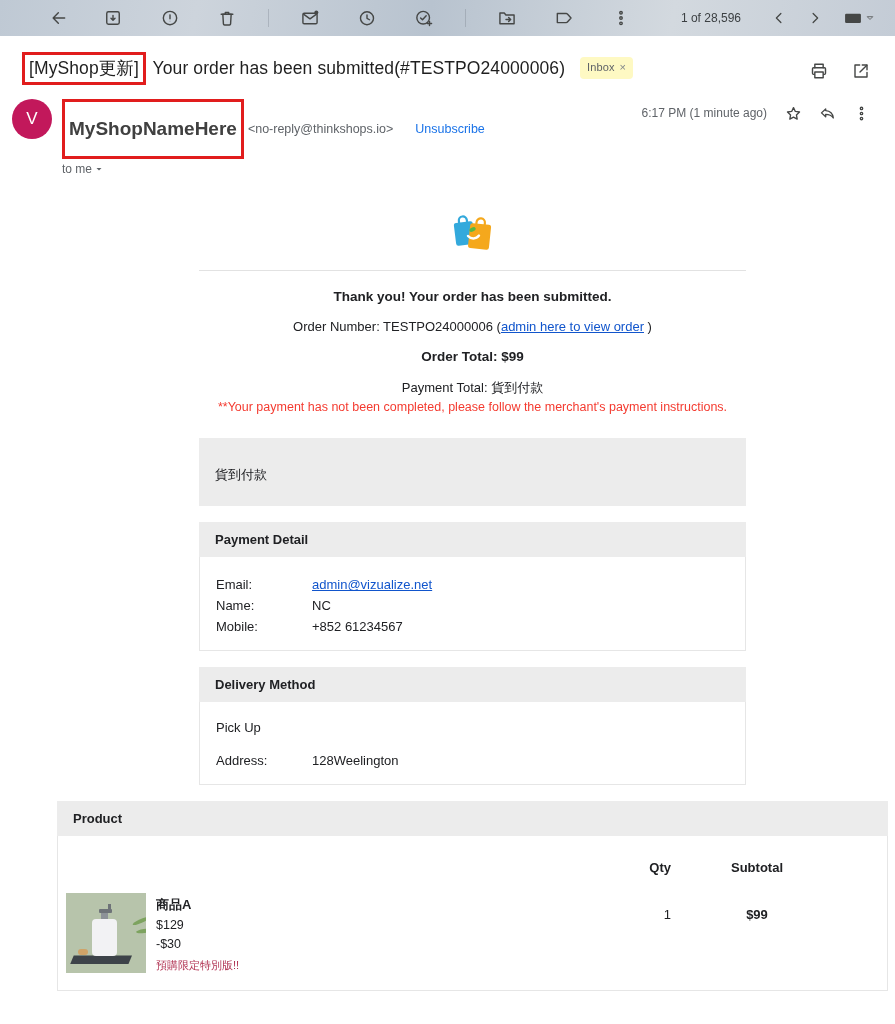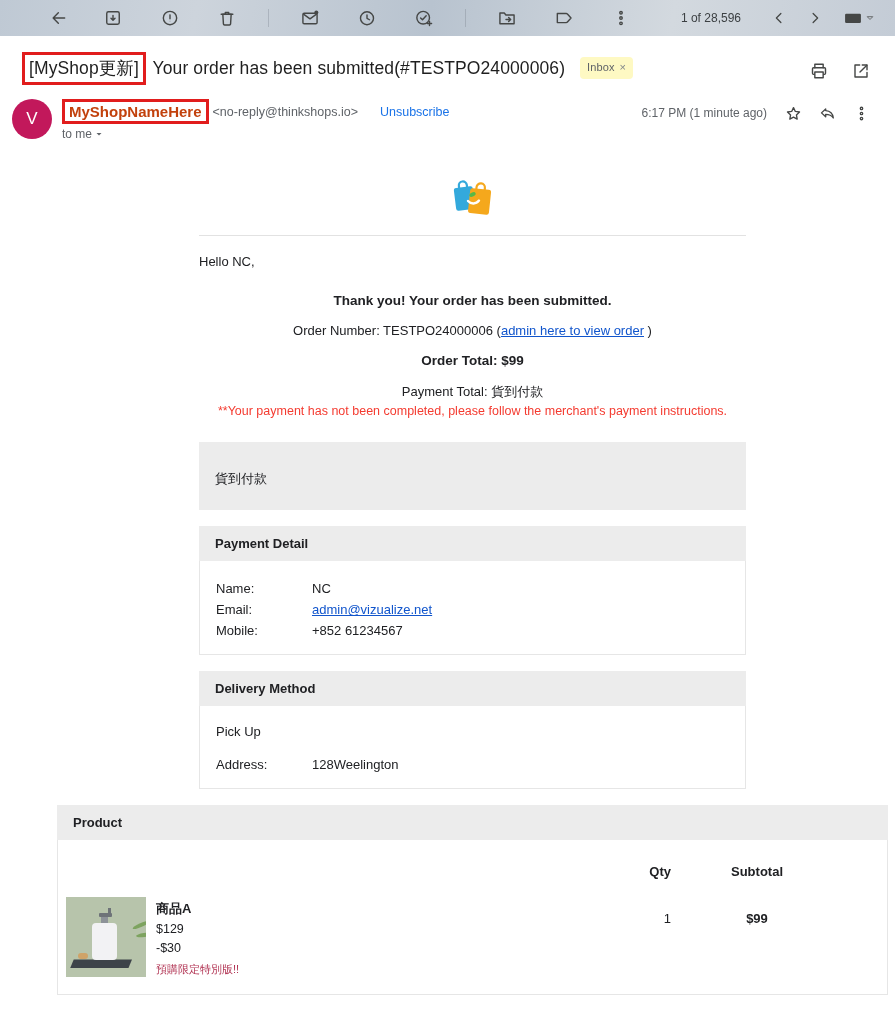--- a/index.html
+++ b/index.html
@@ -31,21 +31,21 @@
   .inbox-badge{display:inline-flex;align-items:center;gap:5px;background:#fef9c3;border-radius:4px;
     font-size:11px;color:#5f6368;padding:3px 7px;margin-left:10px;vertical-align:3px;cursor:pointer}
   .subject-actions{margin-left:auto;display:flex;gap:14px;padding-top:2px}
 
   
   .sender-row{display:flex;align-items:flex-start;padding:10px 20px 0 12px}
   .avatar{width:40px;height:40px;border-radius:50%;background:var(--avatar-bg);color:#fff;font-size:17px;
     display:flex;align-items:center;justify-content:center;cursor:pointer;flex:none}
   .sender-info{margin-left:10px}
   .sender-line{display:flex;align-items:center;font-size:12.5px}
-  .sender-name{font-weight:bold;font-size:15px;color:#c2410c;border:3px solid var(--annotation-red);padding:1px 4px;display:inline-block}
+  .sender-name{font-weight:bold;font-size:19px;color:#404040;border:3px solid var(--annotation-red);padding:16px 4px;display:inline-block}
   .sender-addr{color:var(--muted);margin-left:4px}
   .unsubscribe{color:var(--link-blue);margin-left:22px;cursor:pointer}
   .to-me{font-size:12px;color:var(--muted);margin-top:3px;display:flex;align-items:center;gap:2px;cursor:pointer}
   .msg-meta{margin-left:auto;display:flex;align-items:center;gap:6px}
   .timestamp{font-size:12px;color:var(--muted);margin-right:6px;white-space:nowrap}
 
   
   .email-region{margin:30px 0 0 57px;width:831px}
   .narrow{width:547px;margin:0 auto}
   .logo-wrap{display:flex;justify-content:center;padding:6px 0 16px}
@@ -274,45 +274,44 @@
         <g transform="rotate(6 30 25)">
           <rect x="19" y="12" width="21" height="25" rx="2.5" fill="#f5a81c"></rect>
           <path d="M25 13v-2.4a4.2 4.2 0 018.4 0V13" fill="none" stroke="#f5a81c" stroke-width="2.2"></path>
         </g>
         <path d="M18 24c3 3.4 8 3.4 11-.4" fill="none" stroke="#fff" stroke-width="2.4" stroke-linecap="round"></path>
         <ellipse cx="22.5" cy="17.5" rx="3.4" ry="2" fill="#57b947" transform="rotate(-28 22.5 17.5)"></ellipse>
       </svg>
     </div>
     <hr class="body-divider">
 
-    <div class="greeting">Hello NC,</div>
 
     <div class="thanks center">Thank you! Your order has been submitted.</div>
 
     <div class="order-number center"><span>Order Number: TESTPO24000006 (</span><a>admin here to view order</a><span> )</span></div>
 
     <div class="order-total-line center">Order Total: $99</div>
 
     <div class="pay-method center">Payment Total: 貨到付款</div>
     <div class="warning center">**Your payment has not been completed, please follow the merchant's payment instructions.</div>
 
     <div class="gray-box">
       <div class="box-value">貨到付款</div>
     </div>
 
     <div class="section">
       <div class="section-header">Payment Detail</div>
       <div class="section-body">
         <div class="kv-row">
+          <span class="kv-label">Email:</span>
+          <span class="kv-value"><a>admin@vizualize.net</a></span>
+        </div>
+        <div class="kv-row">
           <span class="kv-label">Name:</span>
           <span class="kv-value">NC</span>
-        </div>
-        <div class="kv-row">
-          <span class="kv-label">Email:</span>
-          <span class="kv-value"><a>admin@vizualize.net</a></span>
         </div>
         <div class="kv-row">
           <span class="kv-label">Mobile:</span>
           <span class="kv-value">+852 61234567</span>
         </div>
       </div>
     </div>
 
     <div class="section">
       <div class="section-header">Delivery Method</div>

